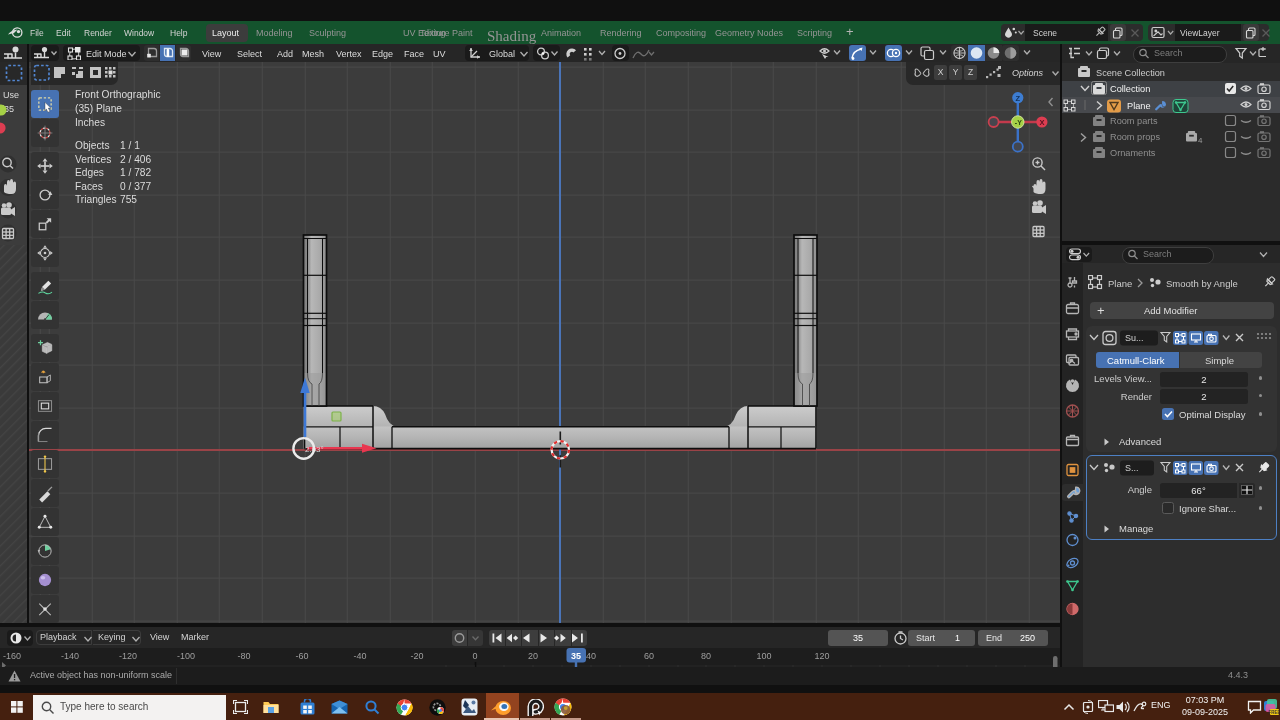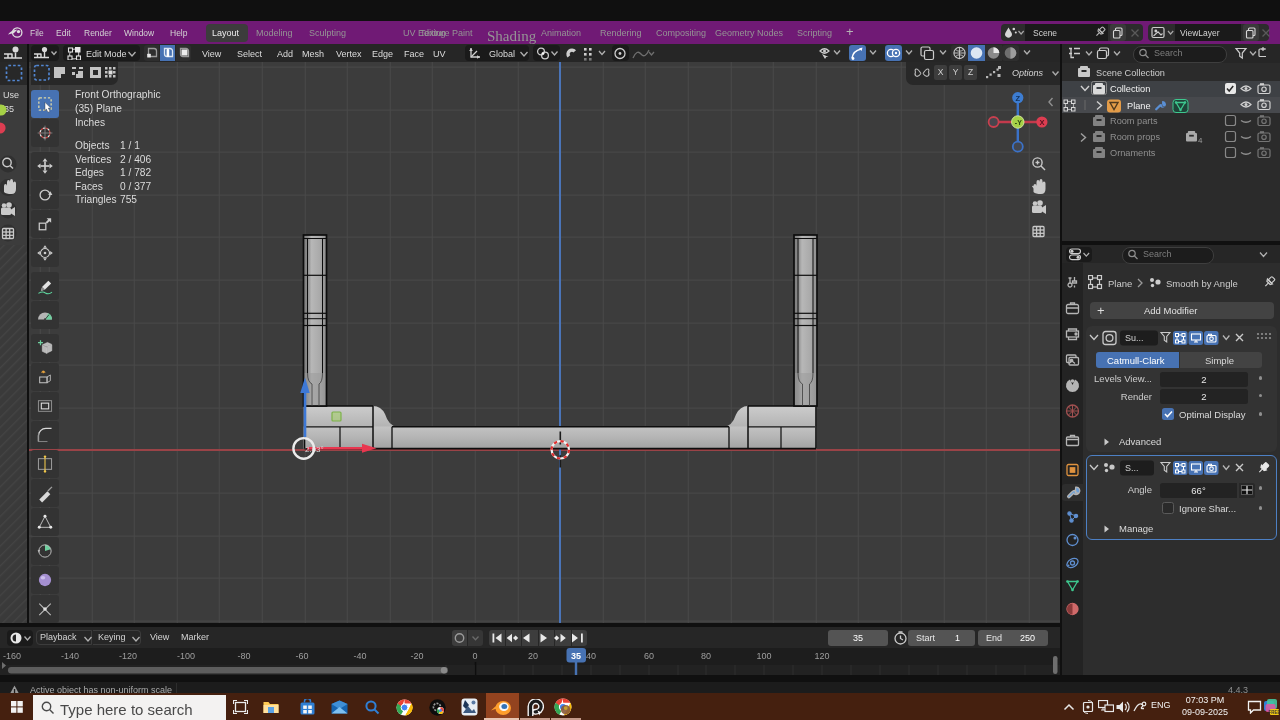--- a/index.html
+++ b/index.html
@@ -7,21 +7,21 @@
   .abs{position:absolute;}
   #page{position:relative;width:1280px;height:720px;background:#101010;}
   .txt{color:#d4d4d4;font-size:8.5px;white-space:nowrap;}
   .pill{background:#1a1a1a;border-radius:4px;}
 </style>
 </head>
 <body>
 <div id="page">
 
 
-  <div class="abs" id="menubar" style="left:0;top:21px;width:1280px;height:23px;background:#701a75;">
+  <div class="abs" id="menubar" style="left:0;top:21px;width:1280px;height:23px;background:#14532d;">
     <svg class="abs" style="left:7px;top:3px" width="18" height="17" viewBox="0 0 18 17">
       <circle cx="10.2" cy="8.5" r="4.7" fill="none" stroke="#dedede" stroke-width="1.3"></circle>
       <circle cx="11.5" cy="7.6" r="1.7" fill="#dedede"></circle>
       <path d="M1 10.5 Q5 5.8 10.5 5.6 L7 9 Z" fill="#dedede"></path>
     </svg>
     <div class="abs txt" style="left:30px;top:7px;">File</div>
     <div class="abs txt" style="left:56px;top:7px;">Edit</div>
     <div class="abs txt" style="left:84px;top:7px;">Render</div>
     <div class="abs txt" style="left:124px;top:7px;">Window</div>
     <div class="abs txt" style="left:170px;top:7px;">Help</div>
@@ -997,21 +997,21 @@
       <path d="M2 14 l4 3.5 -4 3.5" fill="#6e6e6e"></path>
 
       <rect x="1053" y="8" width="4.5" height="18" rx="2.2" fill="#6e6e6e"></rect>
 
       <line x1="576" y1="13" x2="576" y2="48" stroke="#4772b3" stroke-width="2.4"></line>
       <rect x="566.5" y="0" width="19.5" height="14.5" rx="3" fill="#4772b3"></rect>
       <text x="576" y="10.5" font-size="9" fill="#fff" text-anchor="middle" font-family="Liberation Sans" font-weight="bold">35</text>
     </svg>
   </div>
 
-  <div class="abs" id="statusbar" style="left:0;top:682px;width:1280px;height:18px;background:#1c1c1c;">
+  <div class="abs" id="statusbar" style="left:0;top:667px;width:1280px;height:18px;background:#1c1c1c;">
     <svg class="abs" style="left:8px;top:3px" width="13" height="12" viewBox="0 0 13 12">
       <path d="M6.5 0.5 L12.5 11.5 L0.5 11.5 Z" fill="#9a9a9a"></path>
       <rect x="5.9" y="4" width="1.3" height="4" fill="#1c1c1c"></rect>
       <rect x="5.9" y="9" width="1.3" height="1.3" fill="#1c1c1c"></rect>
     </svg>
     <div class="abs" style="left:30px;top:3px;font-size:9px;color:#ababab;">Active object has non-uniform scale</div>
     <div class="abs" style="left:176px;top:1px;width:1px;height:16px;background:#2e2e2e;"></div>
     <div class="abs" style="left:1228px;top:3px;font-size:9px;color:#8f8f8f;">4.4.3</div>
   </div>
 
@@ -1020,21 +1020,21 @@
       <rect x="0" y="0" width="5.4" height="5.4" fill="#f2f2f2"></rect>
         <rect x="6.4" y="0" width="5.4" height="5.4" fill="#f2f2f2"></rect>
       <rect x="0" y="6.4" width="5.4" height="5.4" fill="#f2f2f2"></rect>
         <rect x="6.4" y="6.4" width="5.4" height="5.4" fill="#f2f2f2"></rect>
     </svg>
     <div class="abs" style="left:33px;top:2px;width:193px;height:25px;background:#f3f2f1;"></div>
     <svg class="abs" style="left:41px;top:8px" width="14" height="14" viewBox="0 0 14 14">
         <circle cx="5.5" cy="5.5" r="4.2" fill="none" stroke="#4a4a4a" stroke-width="1.4"></circle>
         <line x1="8.8" y1="8.8" x2="12.5" y2="12.5" stroke="#4a4a4a" stroke-width="1.4"></line>
       </svg>
-    <div class="abs" style="left:60px;top:8px;font-size:15px;color:#494949;">Type here to search</div>
+    <div class="abs" style="left:60px;top:8px;font-size:10px;color:#494949;">Type here to search</div>
     <svg class="abs" style="left:233px;top:7px" width="15" height="14" viewBox="0 0 15 14">
       <rect x="2.5" y="2.5" width="10" height="9" fill="none" stroke="#ececec" stroke-width="1.3"></rect>
       <path d="M0.5 4 v-3.5 h3.5 M11 0.5 h3.5 v3.5 M0.5 10 v3.5 h3.5 M14.5 10 v3.5 h-3.5" stroke="#ececec" stroke-width="1.1" fill="none"></path>
     </svg>
 
     <svg class="abs" style="left:263px;top:7px" width="16" height="14" viewBox="0 0 16 14">
       <path d="M0.5 2 h5 l1.5 2 h8.5 v9 h-15 Z" fill="#ffca55"></path>
       <path d="M0.5 5 h15 v8 h-15 Z" fill="#ffe1a0"></path>
       <rect x="5" y="7" width="6" height="6" fill="#5ca3e6"></rect>
     </svg>

